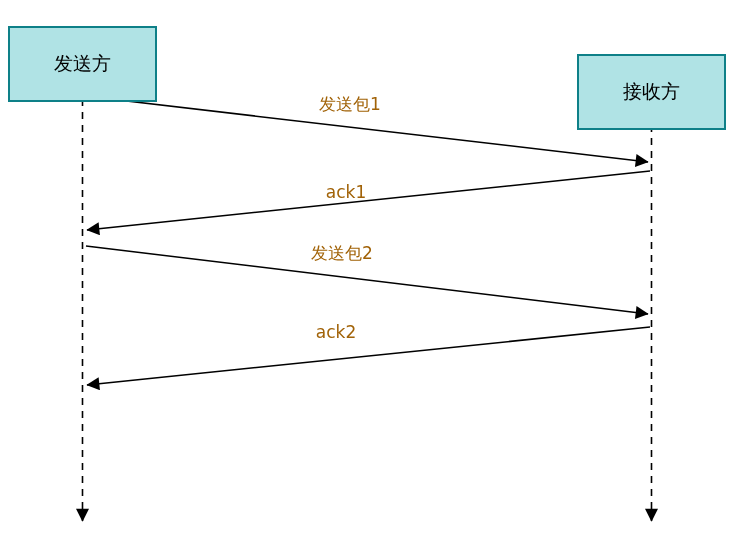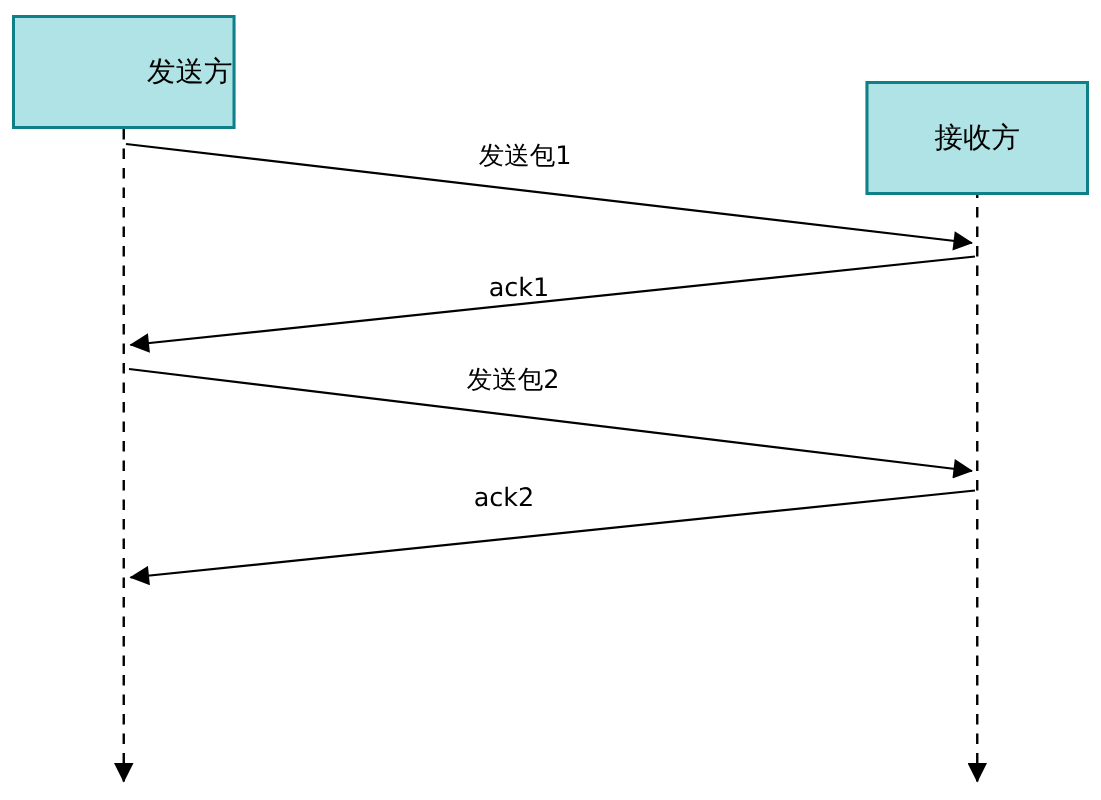--- a/index.html
+++ b/index.html
@@ -16,21 +16,21 @@
     width:145px;height:72px;
     background:#b0e3e5;
     border:2px solid #0e8088;
     display:flex;align-items:center;justify-content:center;
     font-size:19px;color:#000000;
     box-sizing:content-box;
   }
   .msg-label{
     position:absolute;
     transform:translate(-50%,-50%);
-    font-size:17px;color:#000000;
+    font-size:17px;color:#a16207;
     white-space:nowrap;
     background:transparent;
   }
 </style>
 </head>
 <body>
 
 <div class="canvas">
 
   <svg class="diagram-svg" width="734" height="533" viewBox="0 0 734 533" xmlns="http://www.w3.org/2000/svg">
@@ -42,21 +42,21 @@
 
     <line x1="82.5" y1="86" x2="82.5" y2="521" stroke="#000000" stroke-width="1.6" stroke-dasharray="7,6" marker-end="url(#arrow)"></line>
     <line x1="651.5" y1="86" x2="651.5" y2="521" stroke="#000000" stroke-width="1.6" stroke-dasharray="7,6" marker-end="url(#arrow)"></line>
 
     <line x1="84" y1="96" x2="648" y2="162" stroke="#000000" stroke-width="1.5" marker-end="url(#arrow)"></line>
     <line x1="650" y1="171" x2="87" y2="230" stroke="#000000" stroke-width="1.5" marker-end="url(#arrow)"></line>
     <line x1="86" y1="246" x2="648" y2="314" stroke="#000000" stroke-width="1.5" marker-end="url(#arrow)"></line>
     <line x1="650" y1="327" x2="87" y2="385" stroke="#000000" stroke-width="1.5" marker-end="url(#arrow)"></line>
   </svg>
 
-  <div class="actor-box" style="left:8px;top:10px;justify-content:flex-end;">
+  <div class="actor-box" style="left:8px;top:26px;">
     <span>发送方</span>
   </div>
   <div class="actor-box" style="left:577px;top:10px;margin-top:44px;">
     <span>接收方</span>
   </div>
 
   <div class="msg-label" style="left:350px;top:104px;">发送包1</div>
   <div class="msg-label" style="left:346px;top:192px;">ack1</div>
   <div class="msg-label" style="left:342px;top:253px;">发送包2</div>
   <div class="msg-label" style="left:336px;top:332px;">ack2</div>

